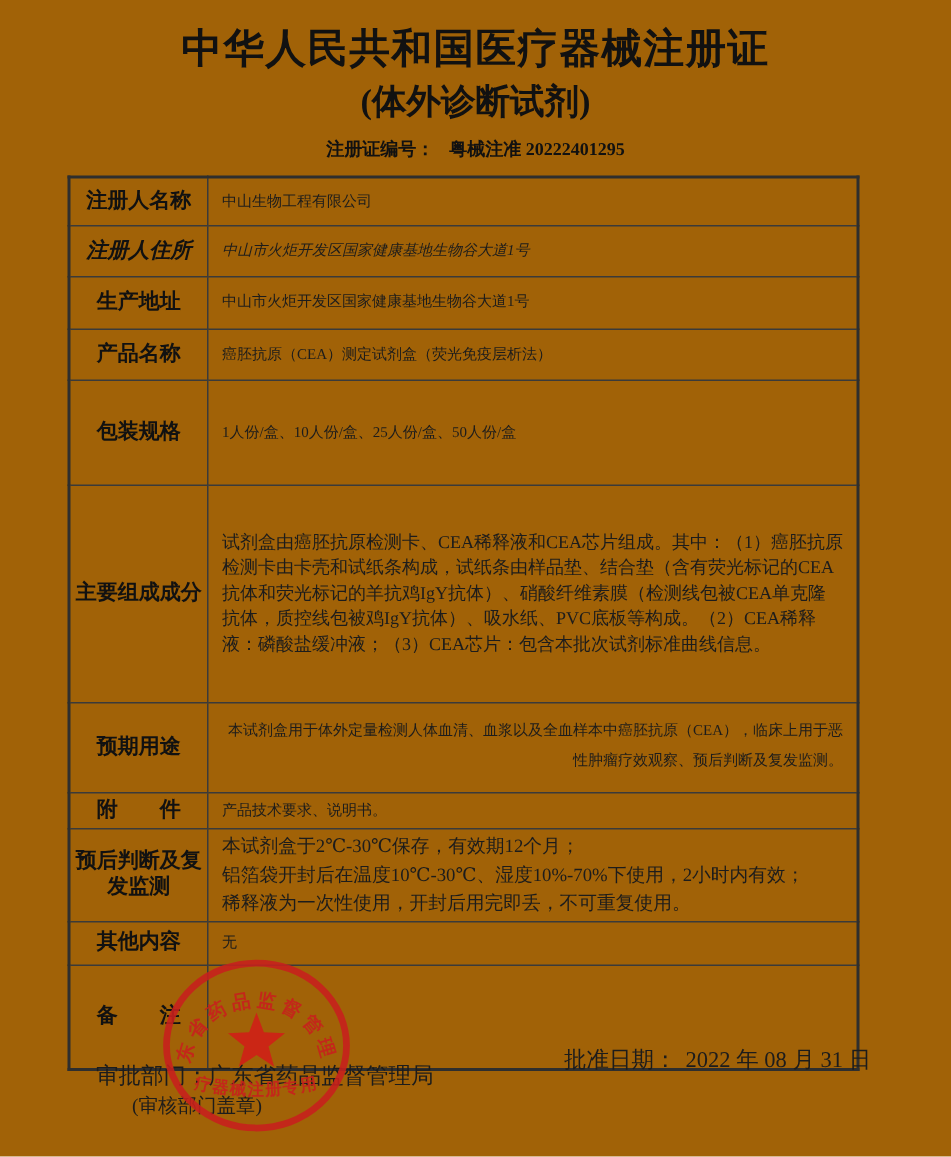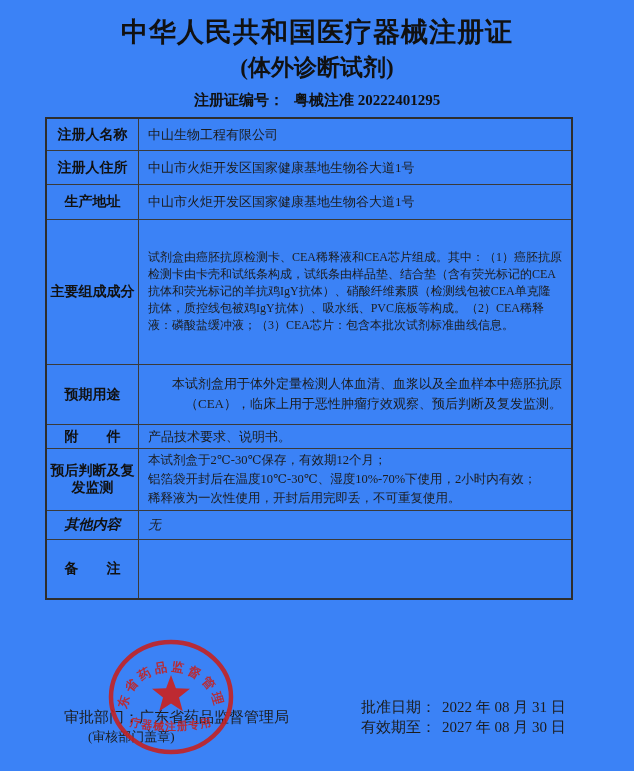--- a/index.html
+++ b/index.html
@@ -1,55 +1,55 @@
 <!DOCTYPE html>
 <html><head>
 <meta charset="utf-8">
 <style>
   html,body{margin:0;padding:0;background:#fff;}
   .page{
-    position:relative;width:634px;height:771px;background:#3b82f6;overflow:hidden;
+    position:relative;width:634px;height:771px;background:#a16207;overflow:hidden;
     font-family:"Liberation Serif","DejaVu Serif",serif;color:#1c1c1c;
   }
   .doc-title{
     position:absolute;top:14px;left:0;width:100%;text-align:center;
     font-size:27px;font-weight:bold;letter-spacing:1px;color:#111;
   }
   .doc-subtitle{
     position:absolute;top:52px;left:0;width:100%;text-align:center;
     font-size:23px;font-weight:bold;color:#111;
   }
   .reg-line{
     position:absolute;top:91px;left:0;width:100%;text-align:center;
-    font-size:15px;font-weight:bold;color:#111;
+    font-size:12px;font-weight:bold;color:#111;
   }
   .reg-line .num{margin-left:10px;}
   table.cert{
     position:absolute;left:45px;top:117px;width:528px;
     border-collapse:collapse;table-layout:fixed;padding-left:18px;
   }
   table.cert td{
     border:1px solid #3a3a3a;vertical-align:middle;
     overflow:hidden;
   }
   table.cert{border:2px solid #2e2e2e;}
   td.lbl{
     width:85px;text-align:center;font-weight:bold;font-size:14px;
     padding:0 3px;line-height:17px;color:#111;
   }
-  td.val{font-size:13px;padding:2px 9px;line-height:19px;}
-  tr.r1{height:32px;} tr.r2{height:34px;} tr.r3{height:35px;} tr.r4{height:34px;}
+  td.val{font-size:10px;padding:2px 9px;line-height:19px;}
+  tr.r1{height:32px;} tr.r2{height:34px;font-style:italic;} tr.r3{height:35px;} tr.r4{height:34px;}
   tr.r5{height:70px;} tr.r6{height:145px;} tr.r7{height:60px;} tr.r8{height:21px;}
-  tr.r9{height:60px;} tr.r10{height:29px;font-style:italic;} tr.r11{height:60px;}
+  tr.r9{height:60px;} tr.r10{height:29px;} tr.r11{height:70px;}
   tr.r6 td.val{font-size:12px;line-height:17px;padding:4px 9px;}
   tr.r7 td.val{line-height:20px;text-align:right;}
   tr.r9 td.val{font-size:12.5px;line-height:19px;}
   .approval{position:absolute;left:64px;top:708px;font-size:15px;color:#1c1c1c;}
   .approval-note{position:absolute;left:88px;top:728px;font-size:13px;color:#1c1c1c;}
-  .dates{position:absolute;left:361px;top:698px;font-size:15px;line-height:19.5px;color:#1c1c1c;}
+  .dates{position:absolute;left:376px;top:698px;font-size:15px;line-height:19.5px;color:#1c1c1c;}
   .dates .dr{white-space:nowrap;}
   .dates .dv{margin-left:6px;}
   .stamp{position:absolute;left:106px;top:637px;width:130px;height:120px;opacity:.88;pointer-events:none;}
 </style>
 </head>
 <body>
 
 <div class="page">
 
   <div class="doc-title">中华人民共和国医疗器械注册证</div>
@@ -64,20 +64,28 @@
         <td class="lbl">注册人名称</td>
         <td class="val">中山生物工程有限公司</td>
       </tr>
       <tr class="r2">
         <td class="lbl">注册人住所</td>
         <td class="val">中山市火炬开发区国家健康基地生物谷大道1号</td>
       </tr>
       <tr class="r3">
         <td class="lbl">生产地址</td>
         <td class="val">中山市火炬开发区国家健康基地生物谷大道1号</td>
+      </tr>
+      <tr class="r4">
+        <td class="lbl">产品名称</td>
+        <td class="val">癌胚抗原（CEA）测定试剂盒（荧光免疫层析法）</td>
+      </tr>
+      <tr class="r5">
+        <td class="lbl">包装规格</td>
+        <td class="val">1人份/盒、10人份/盒、25人份/盒、50人份/盒</td>
       </tr>
       <tr class="r6">
         <td class="lbl">主要组成成分</td>
         <td class="val">试剂盒由癌胚抗原检测卡、CEA稀释液和CEA芯片组成。其中：（1）癌胚抗原检测卡由卡壳和试纸条构成，试纸条由样品垫、结合垫（含有荧光标记的CEA抗体和荧光标记的羊抗鸡IgY抗体）、硝酸纤维素膜（检测线包被CEA单克隆抗体，质控线包被鸡IgY抗体）、吸水纸、PVC底板等构成。（2）CEA稀释液：磷酸盐缓冲液；（3）CEA芯片：包含本批次试剂标准曲线信息。</td>
       </tr>
       <tr class="r7">
         <td class="lbl">预期用途</td>
         <td class="val">本试剂盒用于体外定量检测人体血清、血浆以及全血样本中癌胚抗原（CEA），临床上用于恶性肿瘤疗效观察、预后判断及复发监测。</td>
       </tr>
       <tr class="r8">
@@ -105,23 +113,20 @@
 
   <div class="approval">
     <span>审批部门：</span><span>广东省药品监督管理局</span>
   </div>
   <div class="approval-note">(审核部门盖章)</div>
 
   <div class="dates">
     <div class="dr">
       <span>批准日期：</span><span class="dv">2022 年 08 月 31 日</span>
     </div>
-    <div class="dr">
-      <span>有效期至：</span><span class="dv">2027 年 08 月 30 日</span>
-    </div>
   </div>
 
   <svg class="stamp" viewBox="0 0 130 120" xmlns="http://www.w3.org/2000/svg">
     <ellipse cx="65" cy="60" rx="60" ry="55" fill="none" stroke="#c8201d" stroke-width="4.5"></ellipse>
     <path id="stamp-arc" d="M 20.8 74.6 A 44.2 40.6 0 1 1 109.2 74.6" fill="none" stroke="none"></path>
     <text font-size="12.5" fill="#c8201d" font-weight="bold" letter-spacing="3.5" font-family="Liberation Serif, DejaVu Serif, serif">
       <textPath href="#stamp-arc" startOffset="50%" text-anchor="middle">广东省药品监督管理局</textPath>
     </text>
     <polygon fill="#d11e17" points="65,38 69.9,51.2 84,51.8 73,60.6 76.8,74.2 65,66.4 53.2,74.2 57,60.6 46,51.8 60.1,51.2"></polygon>
     <path id="stamp-bottom-arc" d="M 18 87 Q 65 99 112 87" fill="none" stroke="none"></path>

